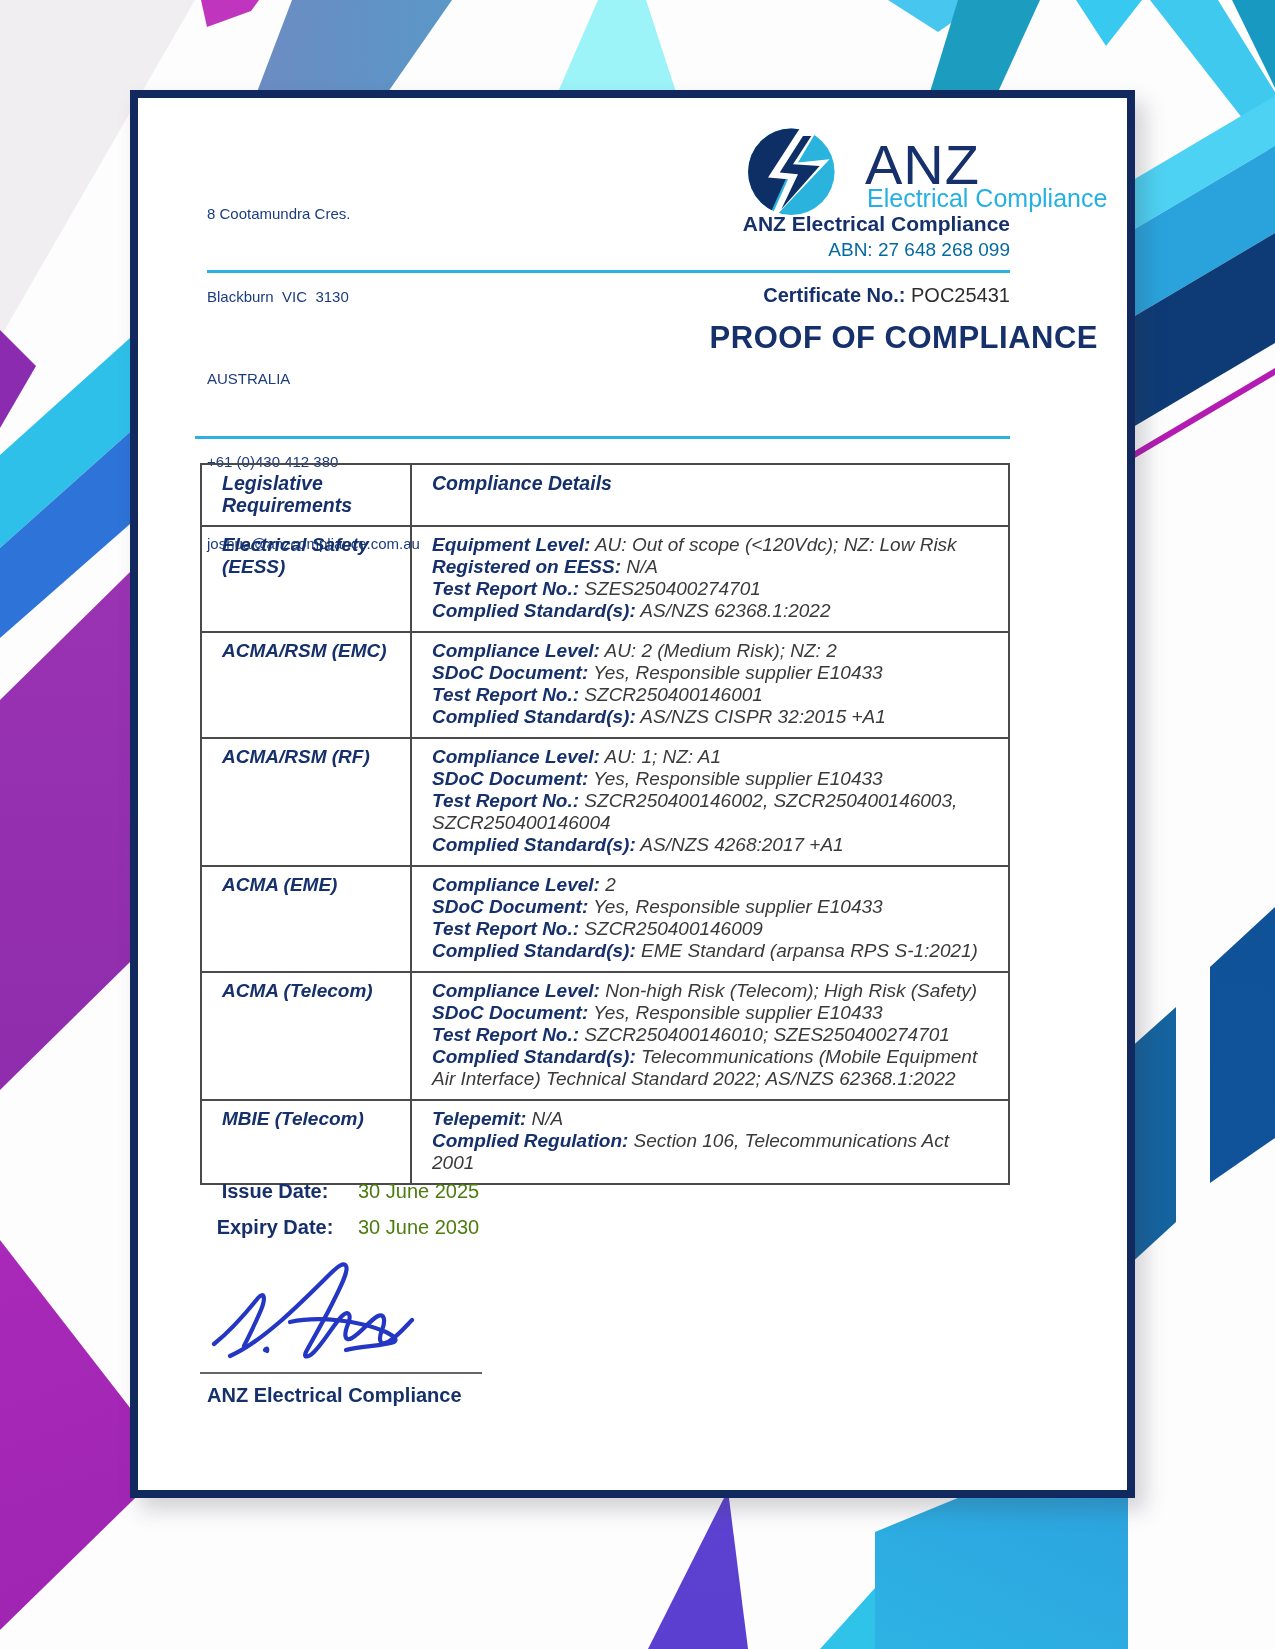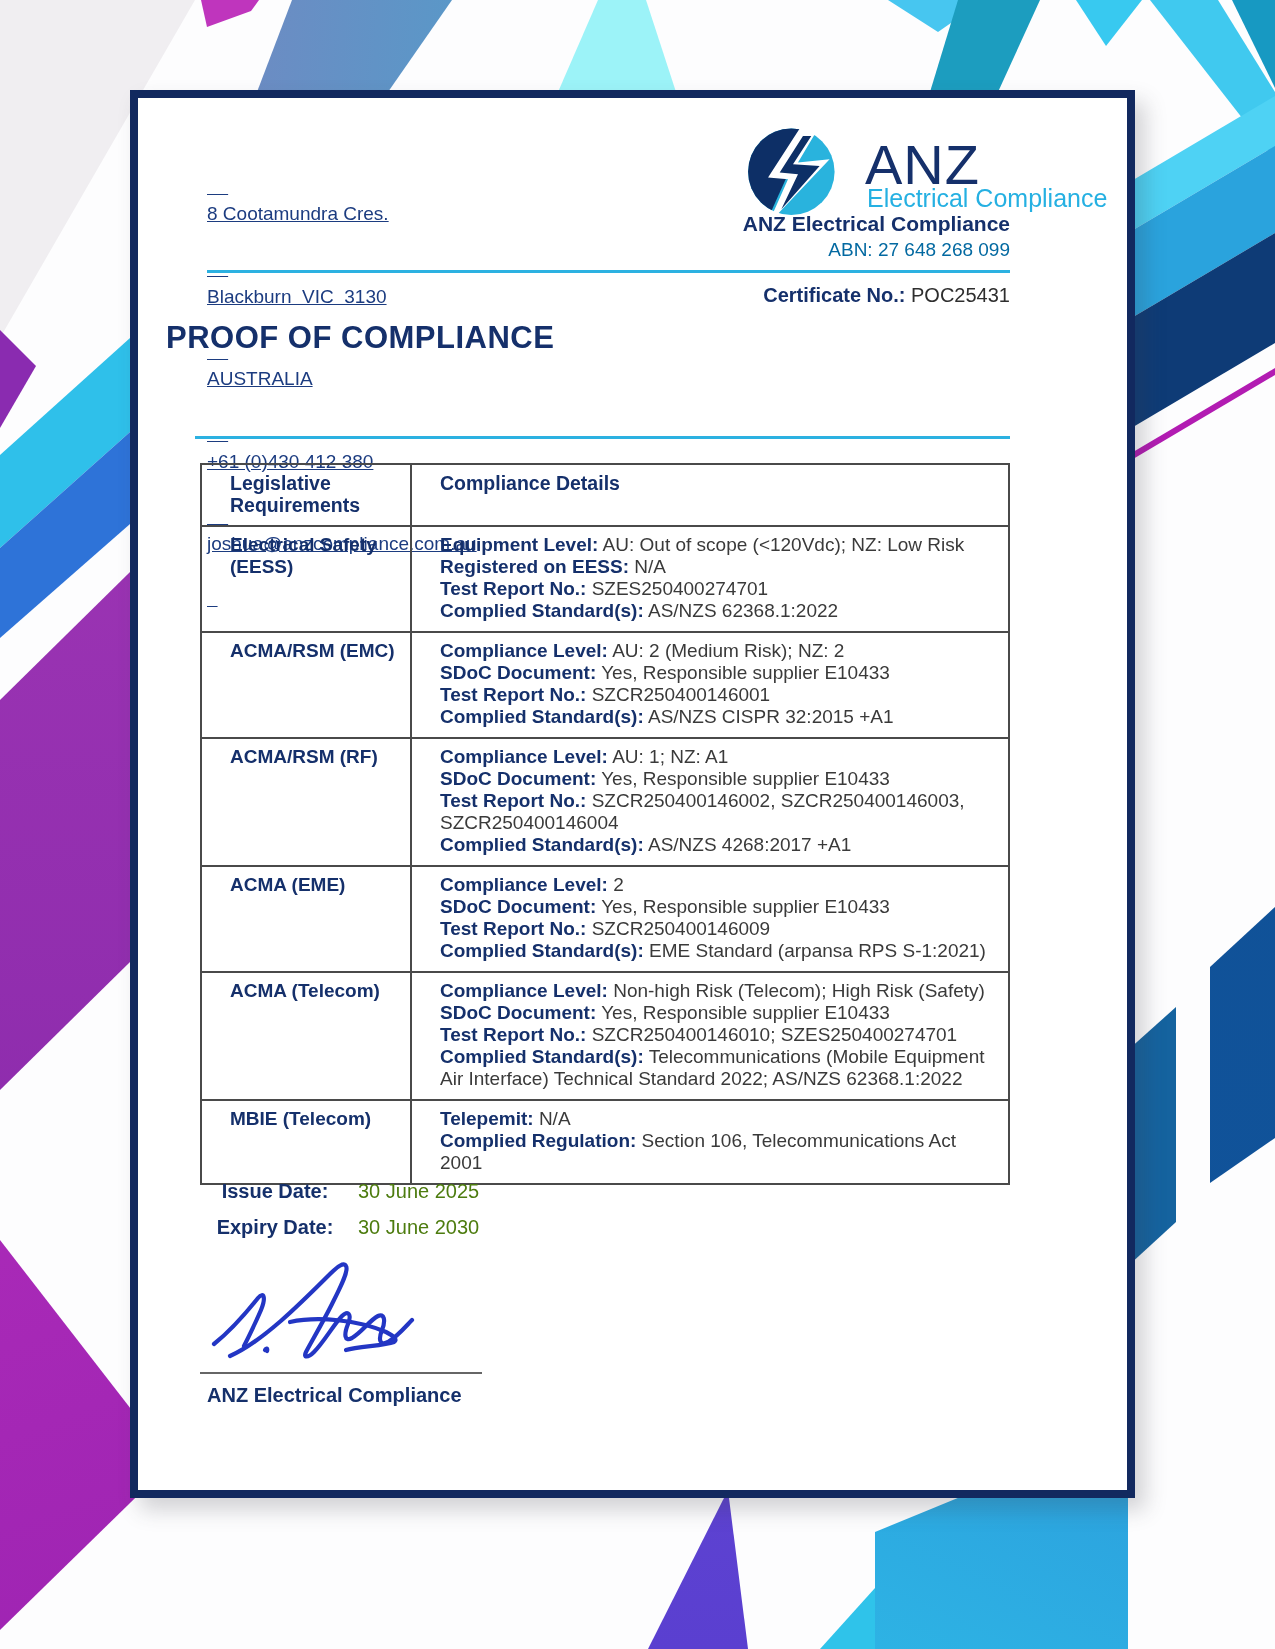--- a/index.html
+++ b/index.html
@@ -41,39 +41,39 @@
                    clip-path:polygon(875px 1532px,1128px 1428px,1128px 1649px,875px 1649px);}
   .d-cyan-step-b  {background:#2fc3ea;clip-path:polygon(820px 1649px,875px 1588px,875px 1649px);}
 
   
   .page{
     position:absolute;left:130px;top:90px;width:1005px;height:1408px;
     box-sizing:border-box;background:#ffffff;border:8px solid #12295f;
     box-shadow:10px 12px 20px rgba(60,60,70,.22);z-index:2;
   }
   .page *{box-sizing:border-box;}
-  .address{position:absolute;left:69px;top:47px;font-size:19px;line-height:27.5px;color:#1c3c80;white-space:pre-wrap;text-decoration:underline;}
+  .address{position:absolute;left:69px;top:47px;font-size:15px;line-height:27.5px;color:#1c3c80;white-space:pre-wrap;}
   .logo-svg{position:absolute;left:605px;top:28px;width:100px;height:104px;}
   .brand{position:absolute;left:727px;top:34px;font-size:56px;color:#15306b;letter-spacing:1px;}
   .brand-sub{position:absolute;left:729px;top:86px;font-size:25px;color:#25b0e2;}
   .company{position:absolute;right:117px;top:114px;font-size:21px;font-weight:bold;color:#15306b;}
   .abn{position:absolute;right:117px;top:141px;font-size:19px;color:#0369a1;}
   .rule{position:absolute;height:3px;background:#2cb1e1;}
   .rule-header{left:69px;top:172px;width:803px;}
   .rule-title{left:57px;top:338px;width:815px;}
   .cert-no{position:absolute;right:117px;top:186px;font-size:20px;color:#2e2e2e;}
   .cert-no .lbl{font-weight:bold;color:#15306b;text-align:right;}
-  .title{position:absolute;left:28px;top:222px;width:932px;text-align:left;
+  .title{position:absolute;left:28px;top:222px;width:932px;text-align:right;
          font-size:31px;font-weight:bold;color:#15306b;letter-spacing:.5px;}
   .subtitle{position:absolute;left:28px;top:282px;width:932px;text-align:center;font-size:21px;color:#1c3c80;}
 
   table.compliance{position:absolute;left:62px;top:365px;width:810px;border-collapse:collapse;}
   table.compliance th,table.compliance td{
     border:2px solid #4a4a4a;vertical-align:top;text-align:left;
-    font-size:19px;line-height:22px;padding:7px 12px 9px 28px;
+    font-size:19px;line-height:22px;padding:7px 12px 9px 20px;font-style:italic;
   }
   table.compliance th{font-size:19.5px;font-weight:bold;color:#15306b;}
   col.c1{width:210px;}
   td.req{font-weight:bold;color:#15306b;}
   td.det .lbl{font-weight:bold;color:#15306b;}
   td.det .val{color:#3a3a3a;}
   td.det .line{margin:0;}
 
   .dates{position:absolute;left:62px;top:1082px;font-size:20px;}
   .date-row{margin-bottom:13px;}

